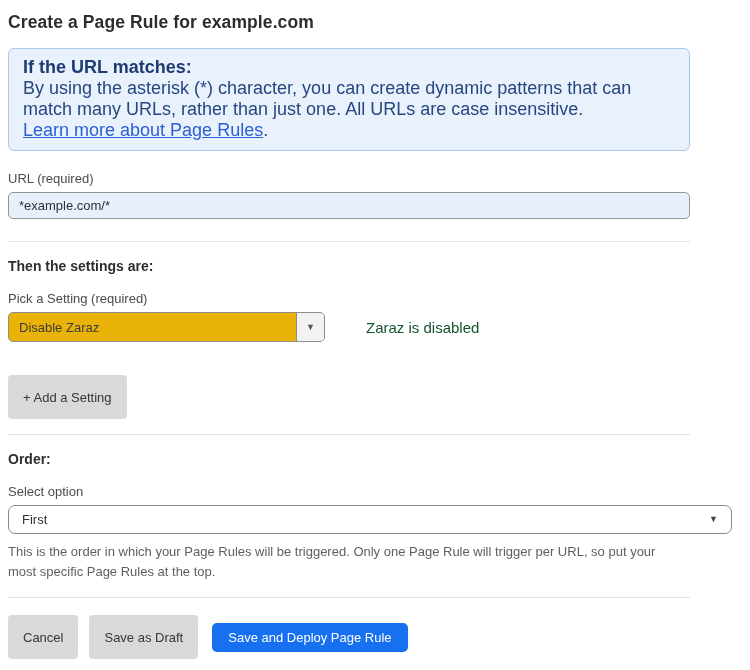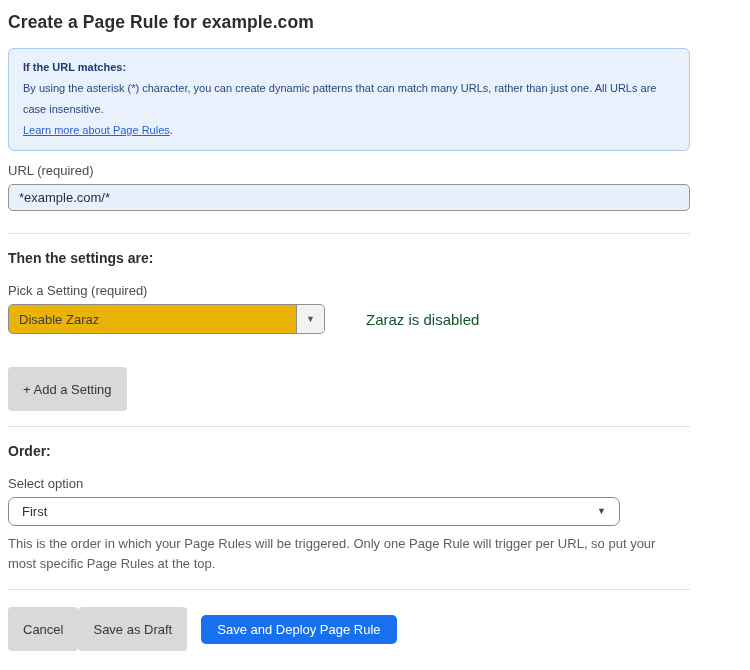--- a/index.html
+++ b/index.html
@@ -21,23 +21,23 @@
     letter-spacing: 0.1px;
     margin: 2px 0 15px 0;
   }
 
   .infobox {
     background: #e9f1fc;
     border: 1px solid #abc8f0;
     border-radius: 6px;
     padding: 8px 14px 9px 14px;
     color: #26477f;
-    font-size: 11px;
+    font-size: 18px;
     line-height: 21px;
-    margin-bottom: 12px;
+    margin-bottom: 20px;
   }
   .infobox .infobox-heading { font-weight: bold; color: #1d3c72; }
   .infobox a.learn-link {
     color: #2c5fd3;
     text-decoration: underline;
     cursor: pointer;
   }
   .infobox .link-suffix { color: #26477f; }
 
   .field-label {
@@ -140,43 +140,44 @@
   .btn-blue {
     background: #1670f0;
     color: #ffffff;
     font-size: 13px;
     height: 29px;
     padding: 0 16px;
     border-radius: 5px;
   }
 
   .select {
-    width: 612px;
+    width: 724px;
     height: 29px;
     background: #ffffff;
     border: 1px solid #8a8a8a;
     border-radius: 7px;
     display: flex;
     align-items: center;
     padding: 0 13px;
     font-size: 13px;
     color: #333333;
     cursor: pointer;
     margin-bottom: 8px;
   }
   .select .caret { margin-left: auto; color: #444444; }
 
   .order-helper { max-width: 675px; }
 
   .actions {
     display: flex;
     align-items: center;
+    gap: 11px;
     margin-top: 17px;
   }
-  .actions .btn-blue { margin-left: 14px; }
+  .actions .btn-blue { margin-left: 3px; }
 </style>
 </head>
 <body>
 
 <div class="page">
 
   <h1 class="page-title">Create a Page Rule for example.com</h1>
 
   <div class="content">
 

